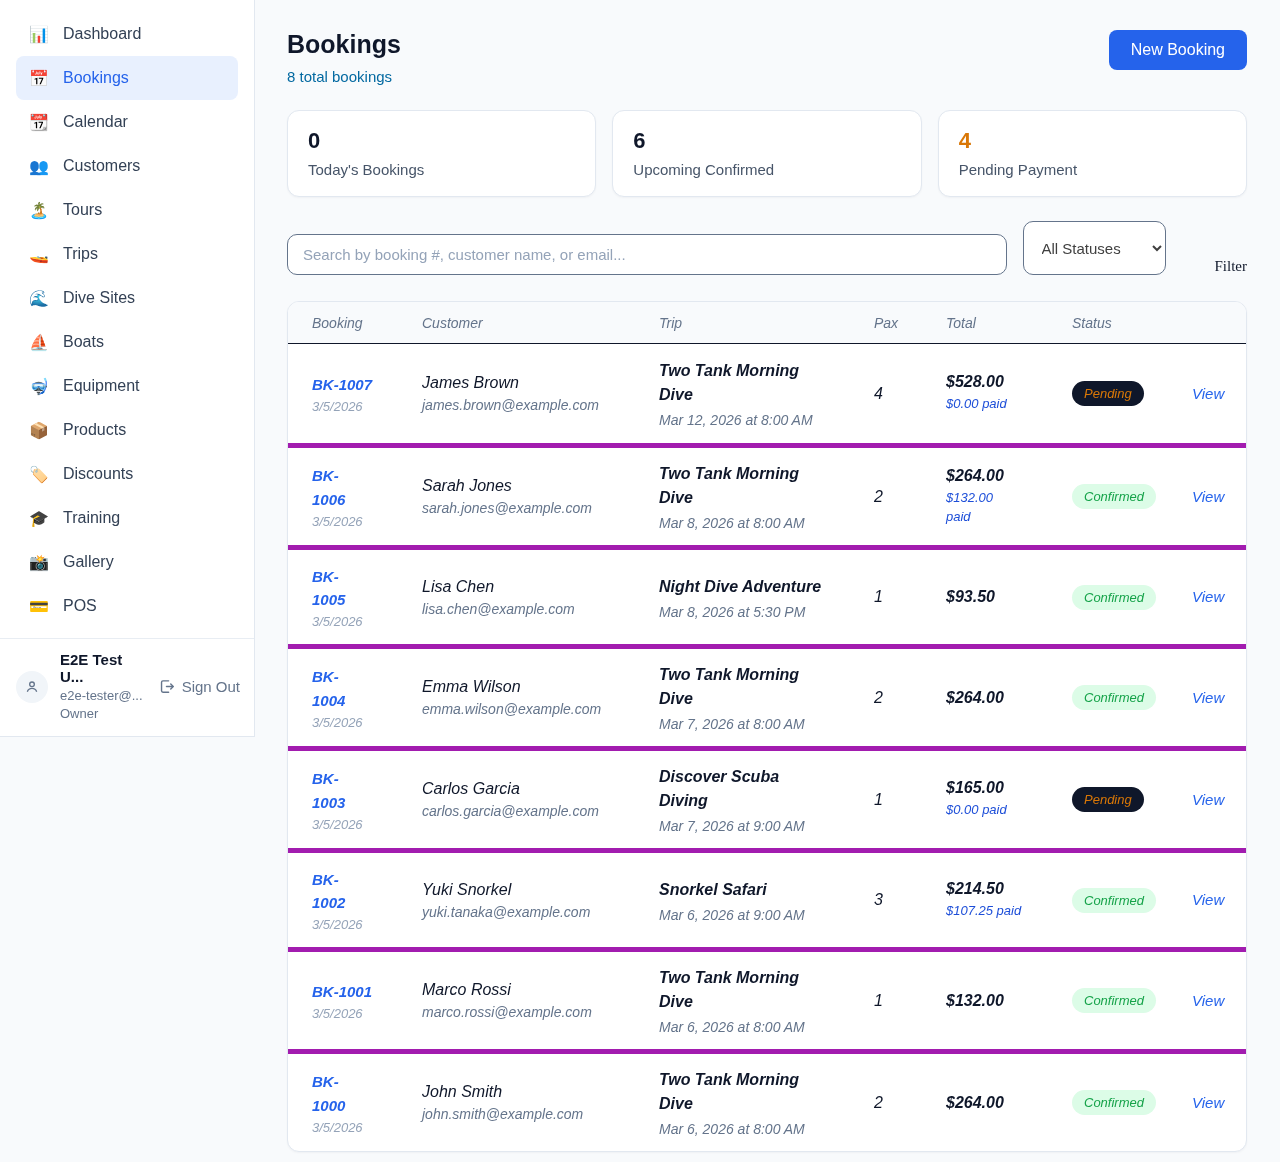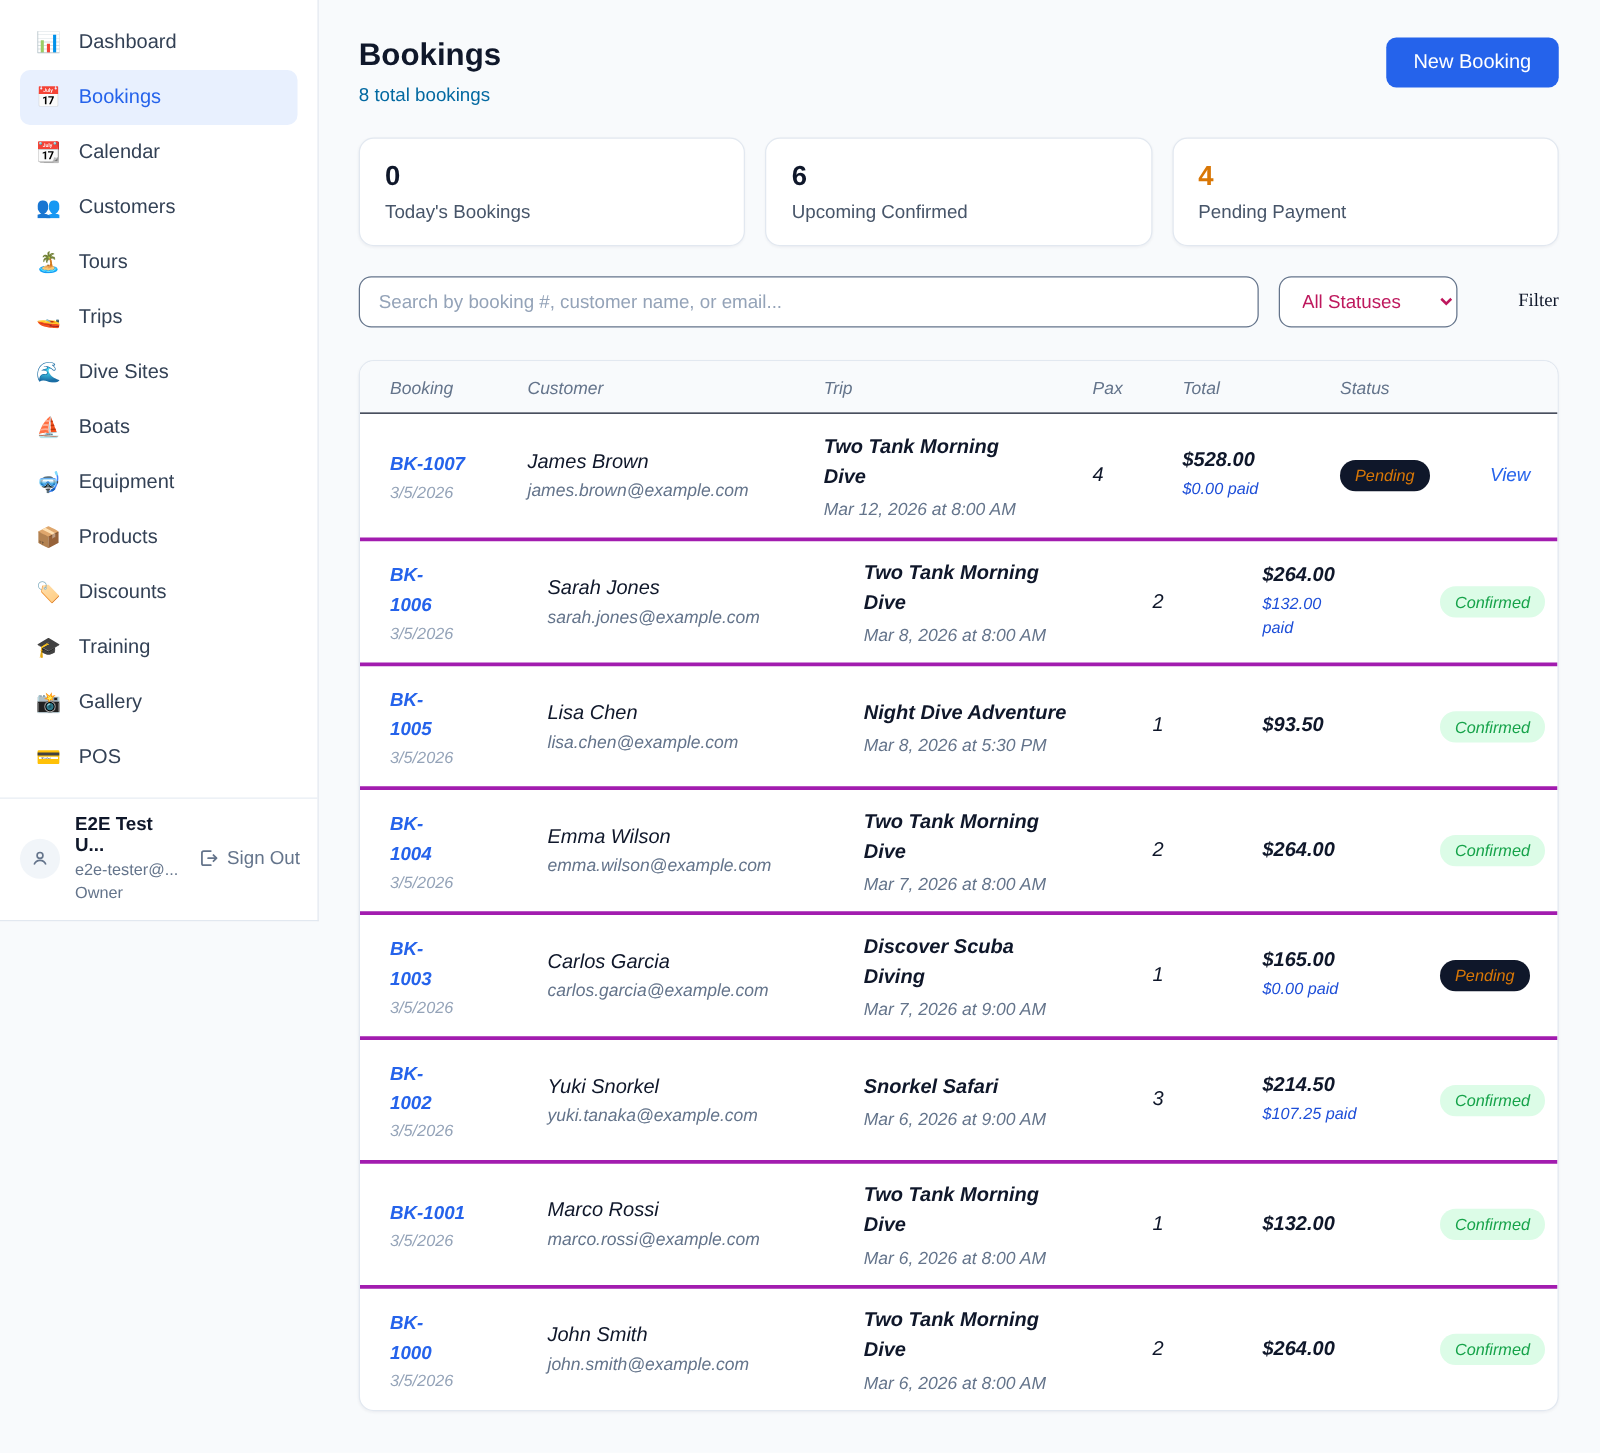--- a/index.html
+++ b/index.html
@@ -38,41 +38,41 @@
     padding:11px 22px; font-size:16px; font-weight:500; cursor:pointer;
     font-family:inherit; }
 
   .stats { display:flex; gap:16px; margin-top:25px; }
   .stat-card { flex:1; background:#fff; border:1px solid #e2e8f0; border-radius:12px;
     padding:17px 20px 18px 20px; box-shadow:0 1px 2px rgba(15,23,42,.04); }
   .stat-value { font-size:22px; font-weight:700; color:#0f172a; }
   .stat-value.accent { color:#d97706; }
   .stat-label { font-size:15px; color:#475569; margin-top:7px; }
 
-  .filter-row { display:flex; align-items:center; gap:16px; margin-top:24px; }
+  .filter-row { display:flex; align-items:flex-end; gap:16px; margin-top:24px; }
   .search-input { flex:1; height:41px; border:1px solid #64748b; border-radius:10px;
     padding:0 15px; font-size:15px; color:#0f172a; background:#fff;
     font-family:inherit; outline:none; }
   .search-input::placeholder { color:#94a3b8; }
-  .status-select { height:41px; border:1px solid #64748b; border-radius:10px;
-    background:#fff; font-size:15px; color:#be185d; padding:0 10px 0 14px;
+  .status-select { height:54px; border:1px solid #64748b; border-radius:10px;
+    background:#fff; font-size:15px; color:#404040; padding:0 10px 0 14px;
     font-family:inherit; min-width:143px; }
   .filter-btn { background:none; border:none; font-size:15px; color:#0f172a;
     font-weight:500; cursor:pointer; margin-left:33px; font-family:Liberation Serif, serif; }
 
   
   .table-card { margin-top:26px; background:#fff; border:1px solid #e2e8f0;
     border-radius:12px; overflow:hidden; box-shadow:0 1px 2px rgba(15,23,42,.04);font-style:italic; }
   .thead, .trow { display:grid;
     grid-template-columns:110px 237px 215px 72px 126px 120px 1fr;
     padding:0 24px; align-items:center; }
   .thead { background:#f8fafc; height:42px; border-bottom:1px solid #0f172a; }
   .th { font-size:14px; color:#64748b; font-weight:500; }
   .trow { min-height:99px; padding-top:14px; padding-bottom:14px; }
-  .trow + .trow { border-top:3px solid #a21caf;gap:16px; }
+  .trow + .trow { border-top:5px solid #a21caf; }
   .cell-id a { color:#2563eb; font-size:15px; font-weight:600; text-decoration:none;
     white-space:pre-line; display:inline-block; line-height:1.55; }
   .row-date { color:#94a3b8; font-size:13px; margin-top:3px; }
   .cust-name { font-size:16px; color:#0f172a; }
   .cust-email { font-size:14px; color:#64748b; margin-top:5px; }
   .trip-name { font-size:16px; font-weight:600; color:#0f172a; white-space:pre-line;
     line-height:1.5; padding-right:20px; }
   .trip-date { font-size:14px; color:#64748b; margin-top:5px; }
   .pax { font-size:16px; color:#0f172a; }
   .total { font-size:16px; font-weight:700; color:#0f172a; }

